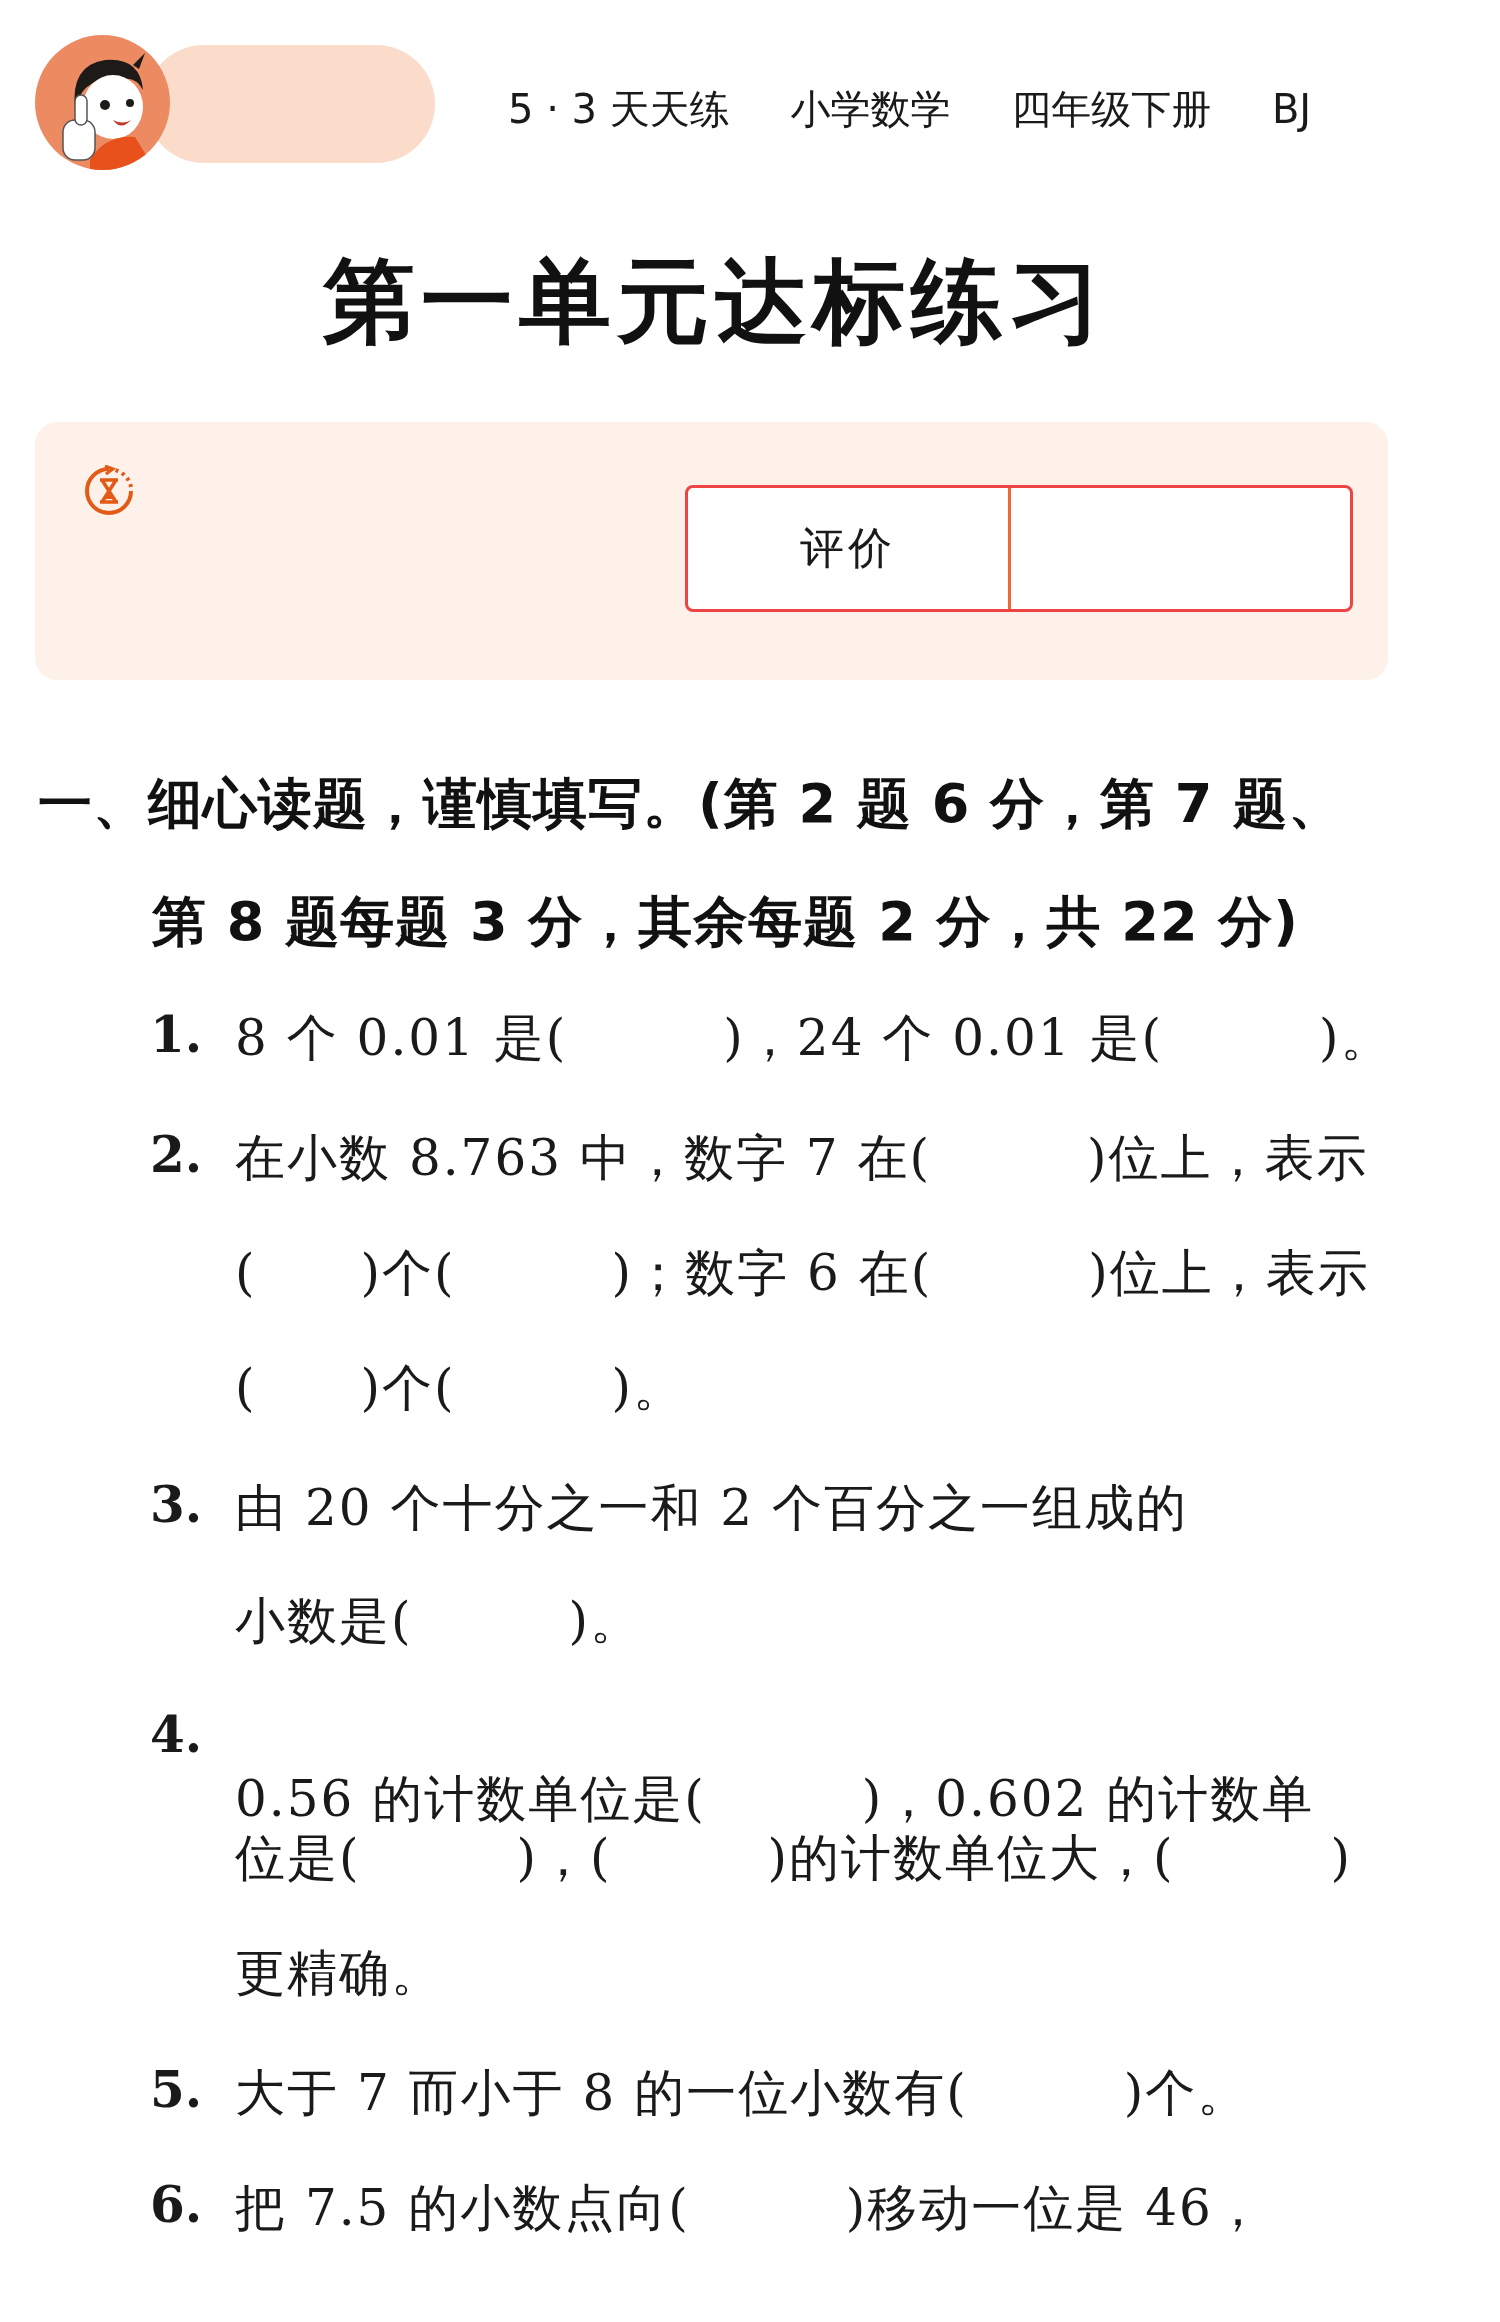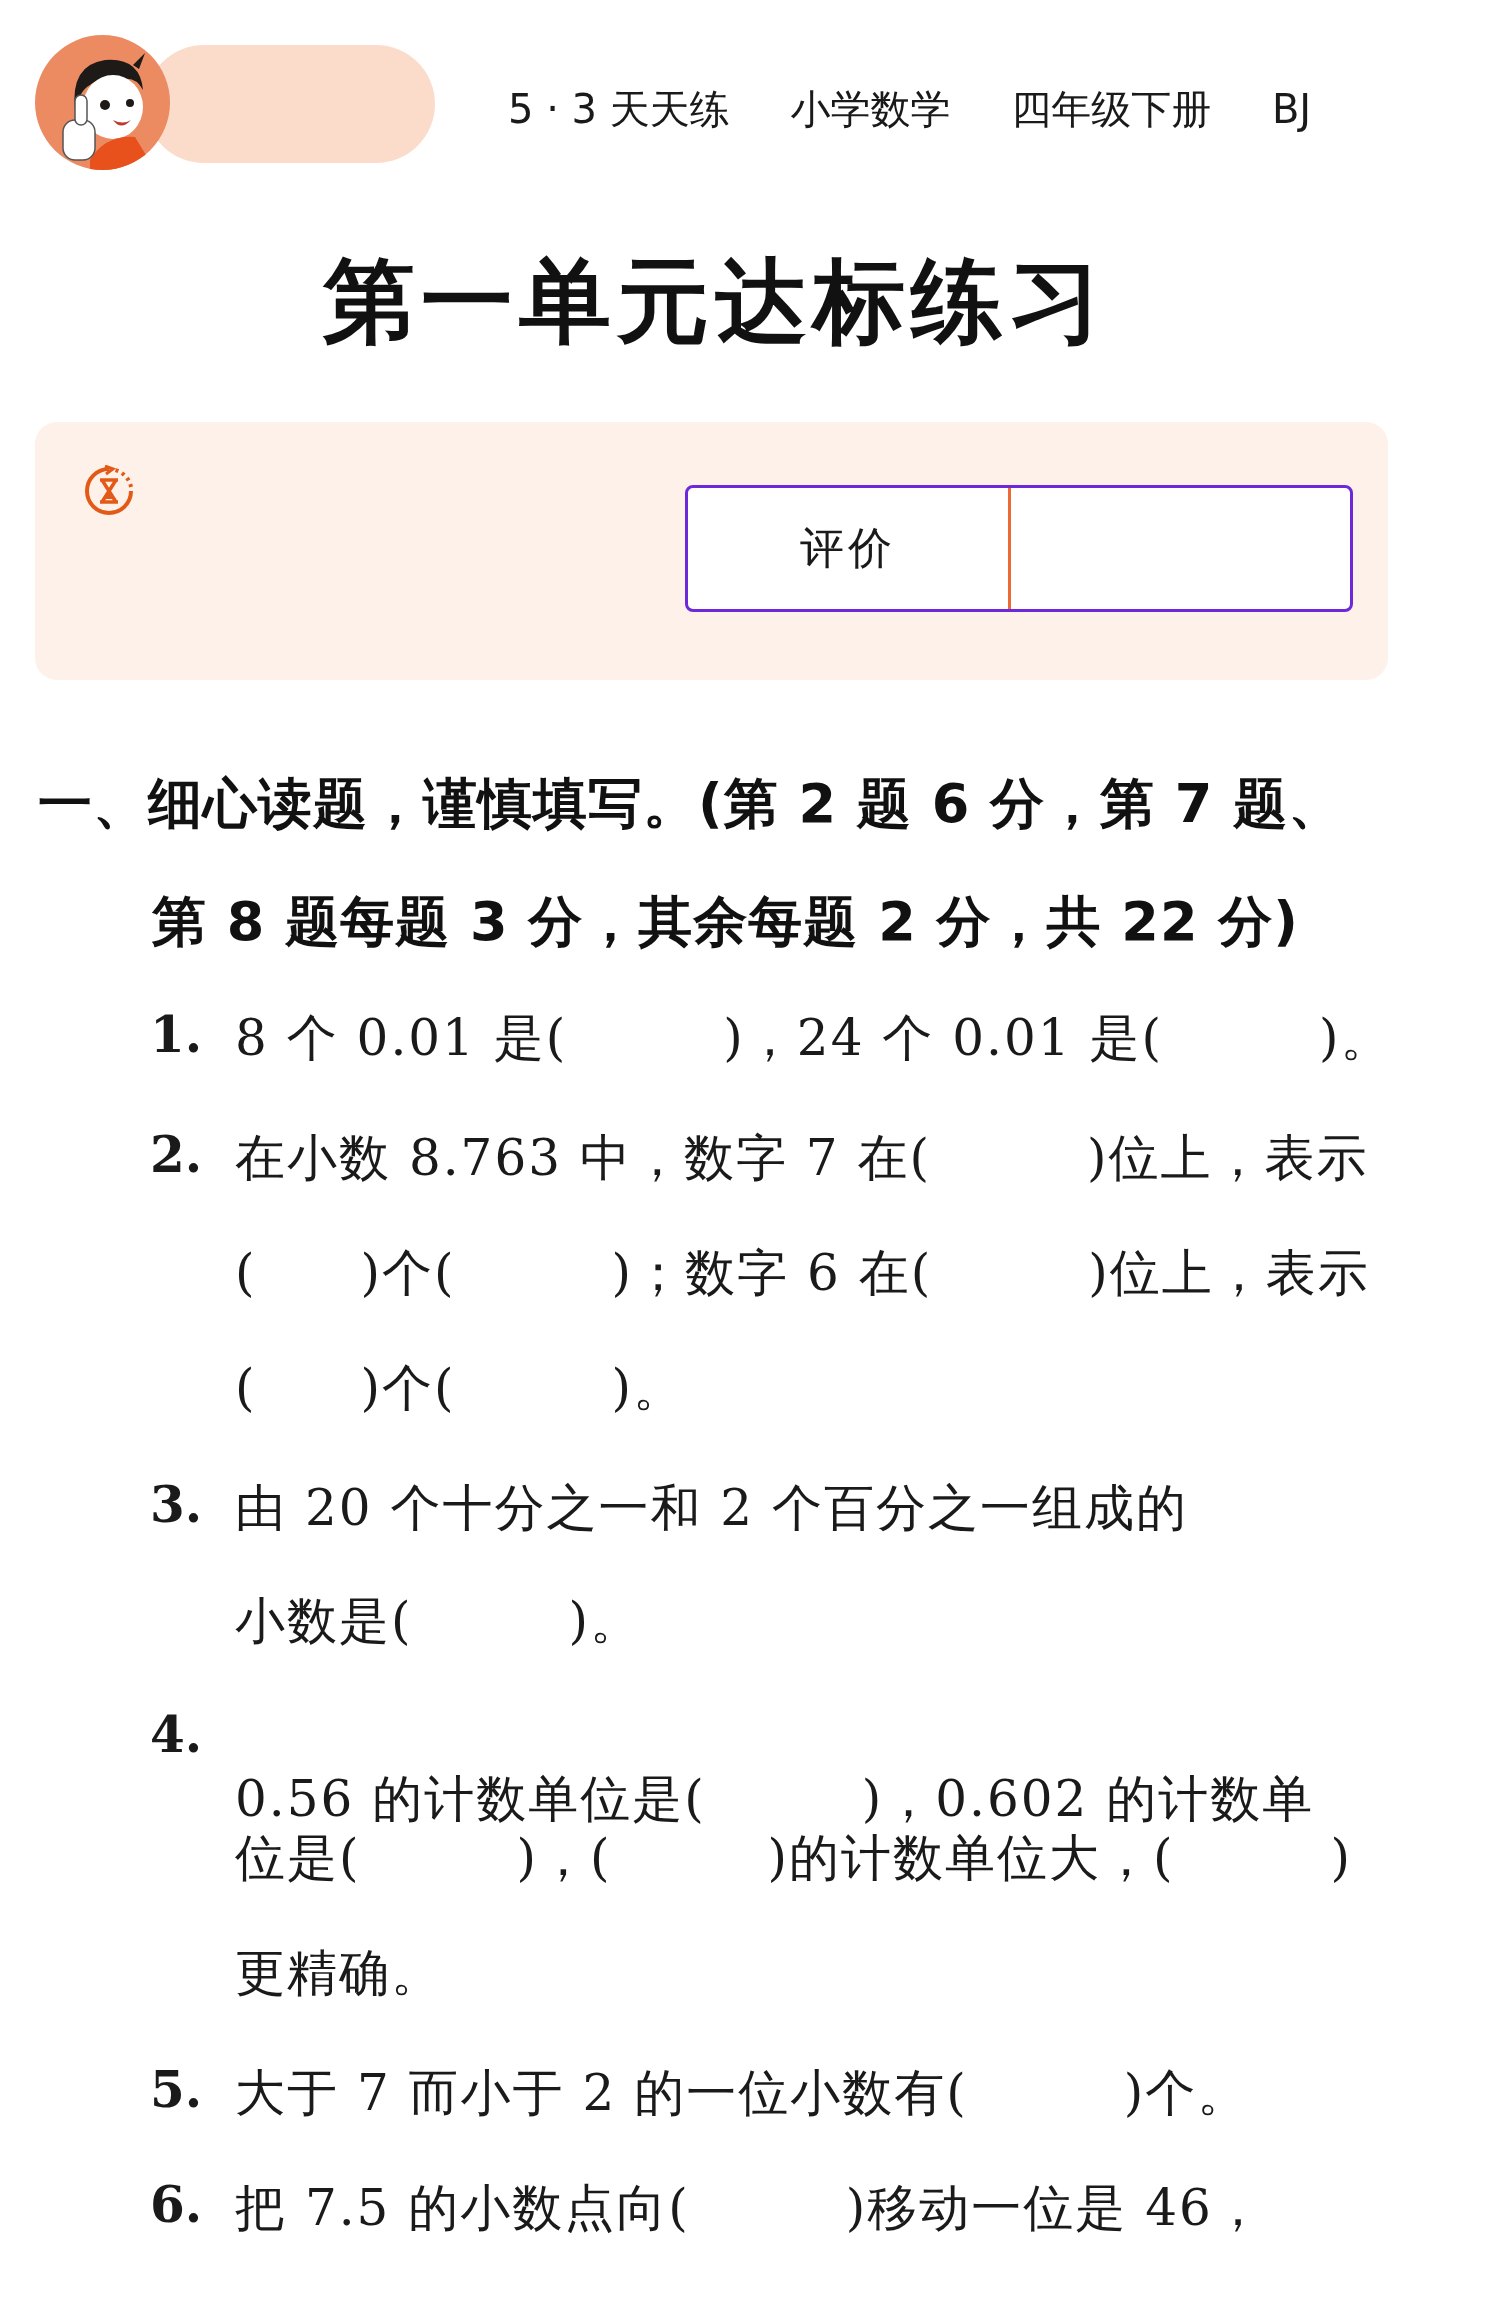--- a/index.html
+++ b/index.html
@@ -17,21 +17,21 @@
 
   
   .title { position: absolute; top: 240px; left: 0; width: 1430px; text-align: center; font-family: "DejaVu Serif", "Liberation Serif", serif; font-weight: bold; font-size: 92px; letter-spacing: 6px; color: #111; }
 
   
   .info-box { position: absolute; left: 35px; top: 422px; width: 1353px; height: 258px; background: #fdf1ea; border-radius: 22px; }
   .info-row { position: absolute; left: 48px; font-size: 46px; color: #e35a16; display: flex; align-items: center; white-space: nowrap; }
   .info-row.r1 { top: 43px; }
   .info-row.r2 { top: 140px; }
   .info-icon { width: 52px; height: 52px; margin-right: 24px; }
-  .eval-table { position: absolute; left: 650px; top: 63px; width: 668px; height: 127px; background: #fff; border: 3px solid #6d28d9; border-radius: 8px; display: flex; }
+  .eval-table { position: absolute; left: 650px; top: 63px; width: 668px; height: 127px; background: #fff; border: 3px solid #ef4444; border-radius: 8px; display: flex; }
   .eval-label { width: 323px; border-right: 3px solid #ec6a34; display: flex; align-items: center; justify-content: center; font-size: 44px; color: #1a1a1a; letter-spacing: 4px; }
   .eval-value { flex: 1; }
 
   
   .section-head { position: absolute; left: 38px; font-family: "DejaVu Sans", sans-serif; font-size: 54px; color: #111; white-space: nowrap; font-weight: bold; letter-spacing: 1px; }
   .q-line { position: absolute; font-size: 50px; color: #1a1a1a; white-space: pre; letter-spacing: 2px; }
   .q-num { position: absolute; left: 150px; font-weight: bold; font-size: 50px; font-family: "DejaVu Serif", "Liberation Serif", serif; }
 </style>
 </head>
 <body>
@@ -101,19 +101,19 @@
 
 <div>
   <div class="q-num" style="top:1705px;">4.</div>
   <div class="q-line" style="top:1766px; left:235px;">0.56 的计数单位是(　　　)，0.602 的计数单</div>
   <div class="q-line" style="top:1825px; left:235px;">位是(　　　)，(　　　)的计数单位大，(　　　)</div>
   <div class="q-line" style="top:1940px; left:235px;">更精确。</div>
 </div>
 
 <div>
   <div class="q-num" style="top:2060px;">5.</div>
-  <div class="q-line" style="top:2060px; left:235px;">大于 7 而小于 2 的一位小数有(　　　)个。</div>
+  <div class="q-line" style="top:2060px; left:235px;">大于 7 而小于 8 的一位小数有(　　　)个。</div>
 </div>
 
 <div>
   <div class="q-num" style="top:2175px;">6.</div>
   <div class="q-line" style="top:2175px; left:235px;">把 7.5 的小数点向(　　　)移动一位是 46，</div>
 </div>
 
 </body></html>

